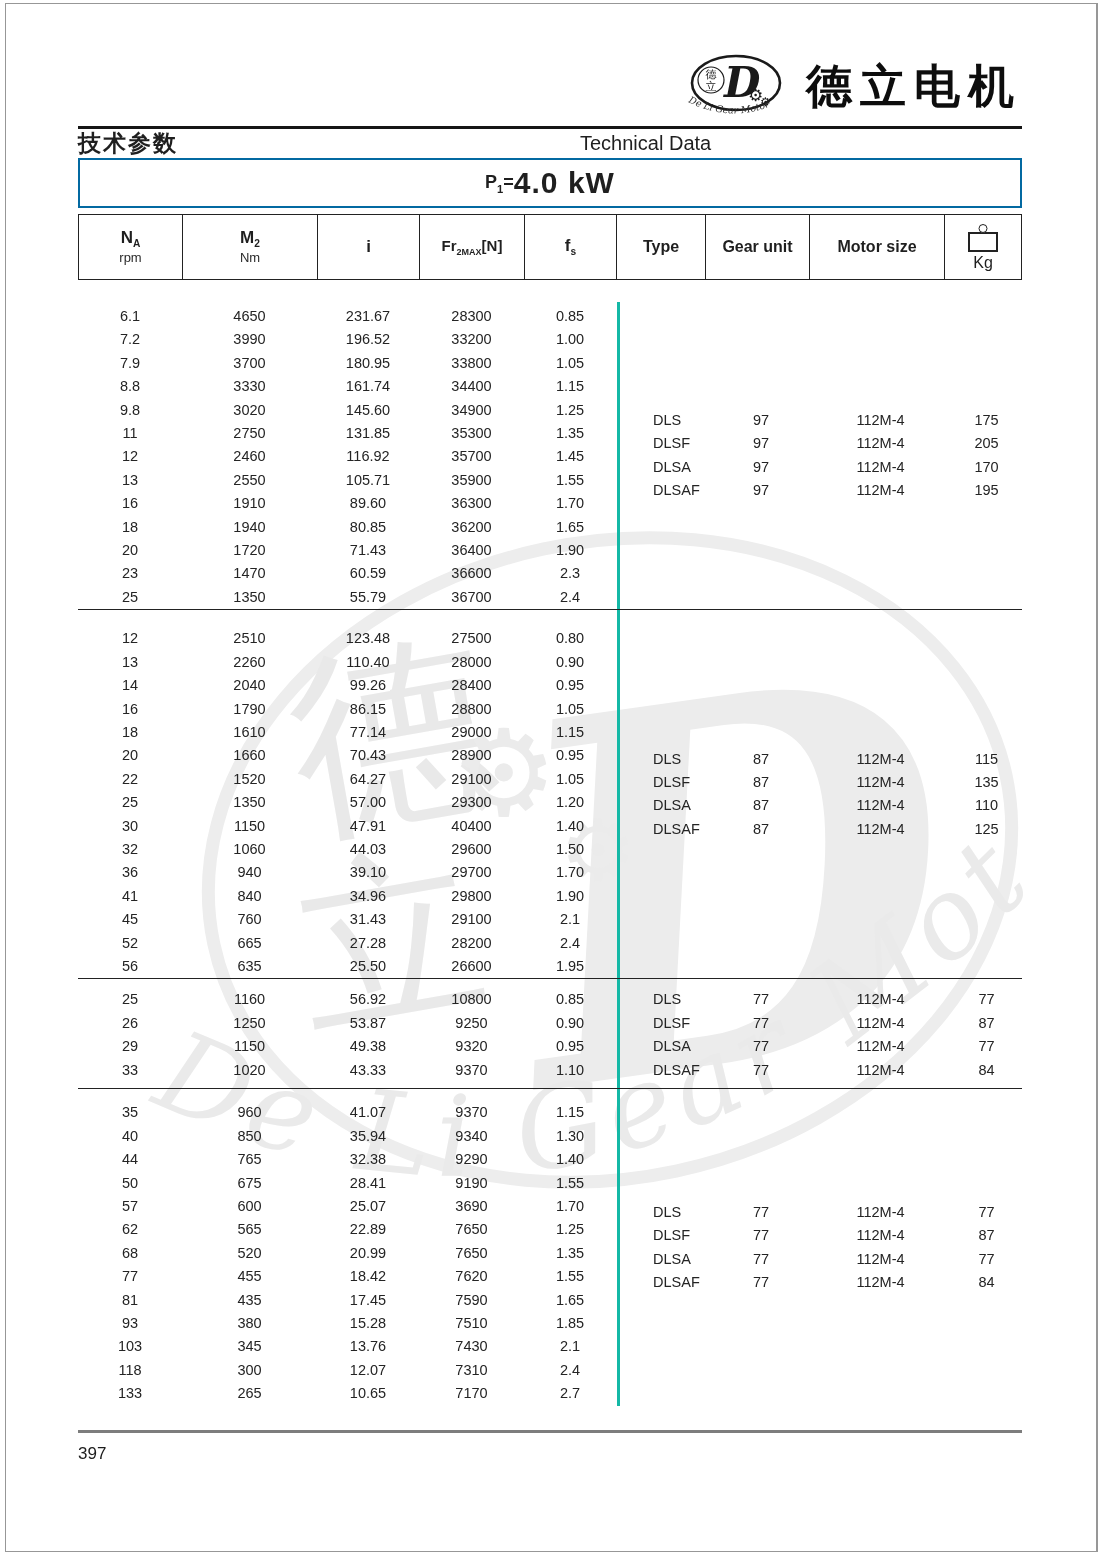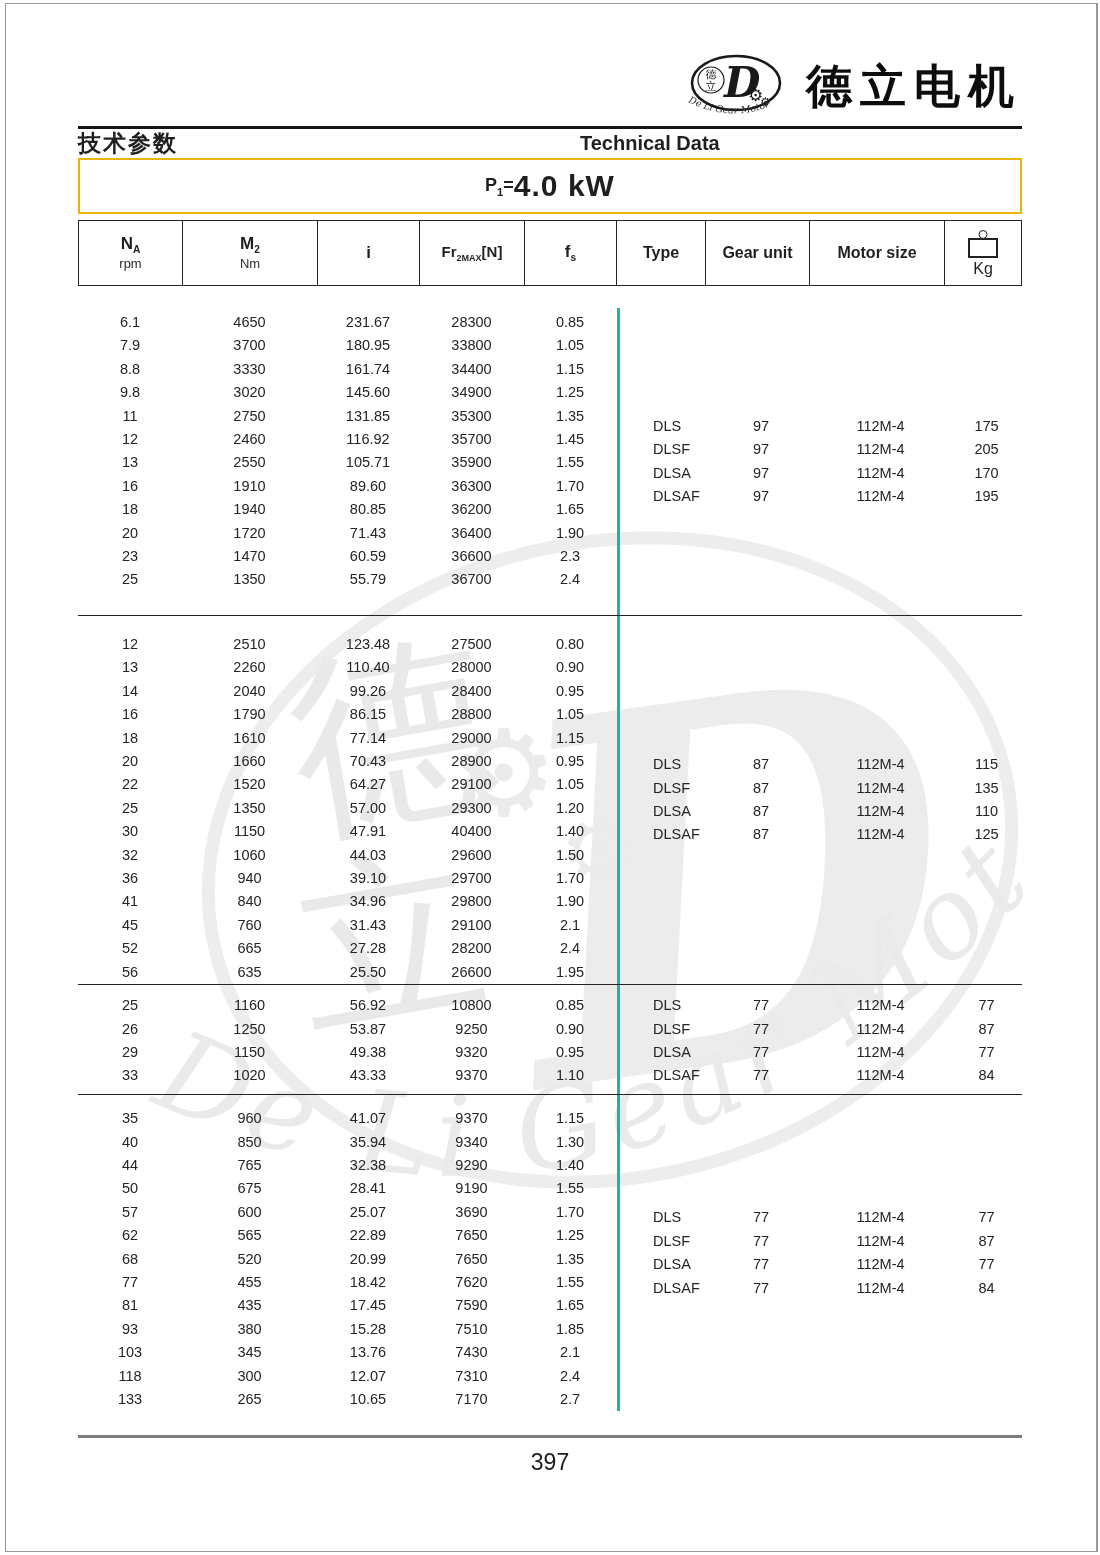--- a/index.html
+++ b/index.html
@@ -18,24 +18,24 @@
   
   .logo-row { display:flex; justify-content:flex-end; align-items:center; gap:12px; margin-top:50px; height:76px; }
   .logo-svg { width:116px; height:76px; }
   .brand {
     font-family:"DejaVu Serif", serif; font-weight:bold; font-size:46px;
     letter-spacing:8px; line-height:1; padding-bottom:4px; color:#0d0d0d; white-space:nowrap;
   }
   .header-rule { height:3px; background:#151515; }
   .titles-row { position:relative; height:29px; display:flex; align-items:center; }
   .title-cn { font-size:23px; font-weight:bold; letter-spacing:2px; }
-  .title-en { position:absolute; left:502px; font-size:20px; font-weight:bold; }
+  .title-en { position:absolute; left:502px; font-size:20px; font-weight:normal; }
 
   .power-box {
-    height:56px; border:2px solid #eab308;
+    height:50px; border:2px solid #0369a1;
     display:flex; align-items:center; justify-content:center;
   }
   .p-small { font-size:18px; font-weight:bold; }
   .p-small sub { font-size:0.62em; }
   .p-big { font-size:30px; font-weight:bold; letter-spacing:1px; }
 
   
   .thead {
     margin-top:6px; height:66px; border:1.5px solid #222;
     display:grid; grid-template-columns:104px 135px 102px 105px 92px 89px 104px 135px auto;
@@ -66,21 +66,21 @@
   .sec[data-section="2"] .right.top { padding-top:9px; }
   .sec[data-section="3"] { min-height:315px; } .sec[data-section="3"] .left { padding-top:12px; }
 
   .trow { display:grid; grid-template-columns:104px 135px 102px 105px 92px; line-height:23.4px; font-size:14.5px; color:#242424; }
   .tcell { text-align:center; }
   .rrow { display:grid; grid-template-columns:89px 104px 135px 77px; line-height:23.4px; font-size:14.5px; color:#242424; }
   .rcell { text-align:center; }
   .rcell.type { text-align:left; padding-left:33px; }
 
   .bottom-rule { height:3px; background:#7d7d7d; margin-top:24px; }
-  .pageno { text-align:center; font-size:23px; margin-top:11px; color:#1c1c1c; }
+  .pageno { font-size:17px; margin-top:11px; color:#1c1c1c; }
 </style>
 </head>
 <body>
 
 <div class="page">
 
   <svg class="watermark" viewBox="0 0 1100 1555" aria-hidden="true">
     <ellipse cx="610" cy="860" rx="405" ry="318" fill="none" stroke="#ededed" stroke-width="13" transform="rotate(-12 610 860)"></ellipse>
     <text x="295" y="810" font-size="200" fill="#e9e9e9" font-family="'DejaVu Serif',serif" transform="rotate(-10 360 760)">德</text>
     <text x="300" y="1010" font-size="185" fill="#e9e9e9" font-family="'DejaVu Serif',serif" transform="rotate(-10 360 960)">立</text>
@@ -163,20 +163,27 @@
       <section class="sec" data-section="0">
         <div class="left">
             <div class="trow">
               <div class="tcell">6.1</div>
               <div class="tcell">4650</div>
               <div class="tcell">231.67</div>
               <div class="tcell">28300</div>
               <div class="tcell">0.85</div>
             </div>
             <div class="trow">
+              <div class="tcell">7.2</div>
+              <div class="tcell">3990</div>
+              <div class="tcell">196.52</div>
+              <div class="tcell">33200</div>
+              <div class="tcell">1.00</div>
+            </div>
+            <div class="trow">
               <div class="tcell">7.9</div>
               <div class="tcell">3700</div>
               <div class="tcell">180.95</div>
               <div class="tcell">33800</div>
               <div class="tcell">1.05</div>
             </div>
             <div class="trow">
               <div class="tcell">8.8</div>
               <div class="tcell">3330</div>
               <div class="tcell">161.74</div>

